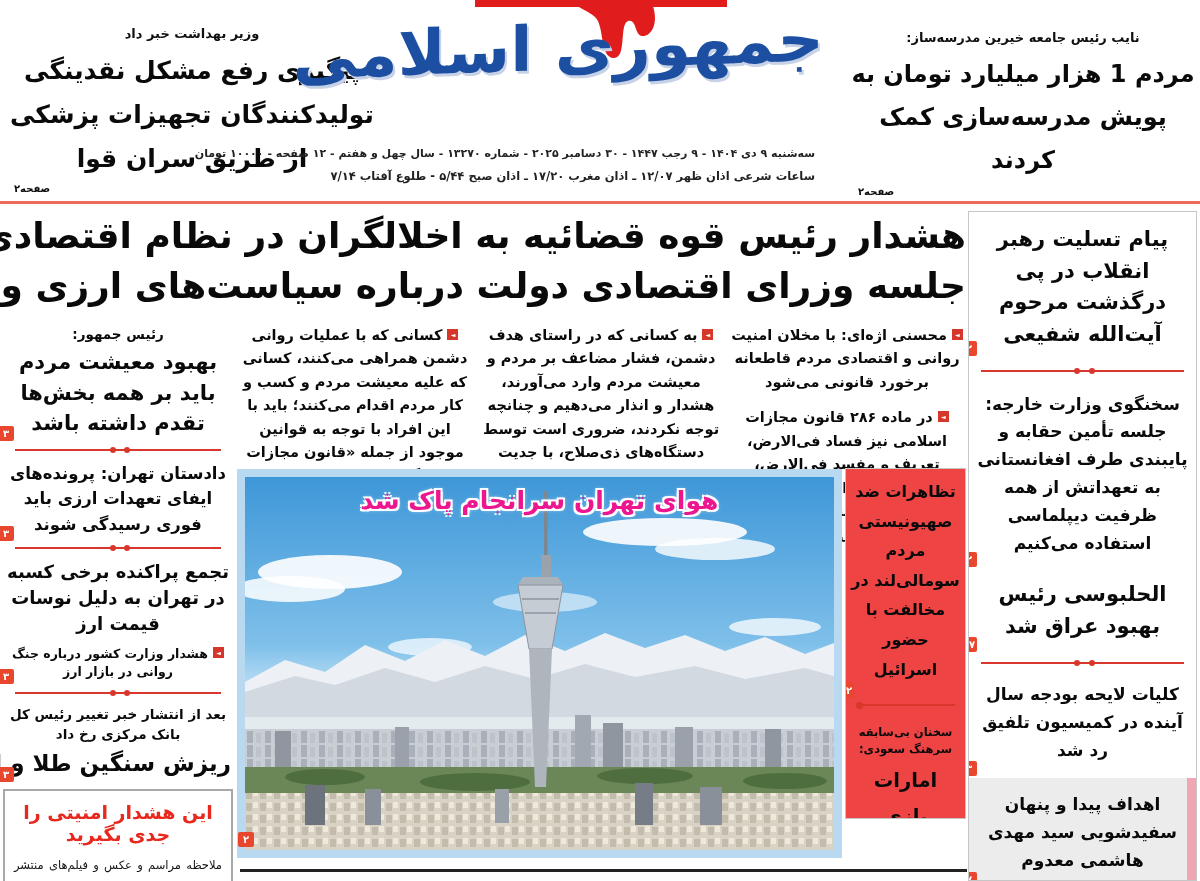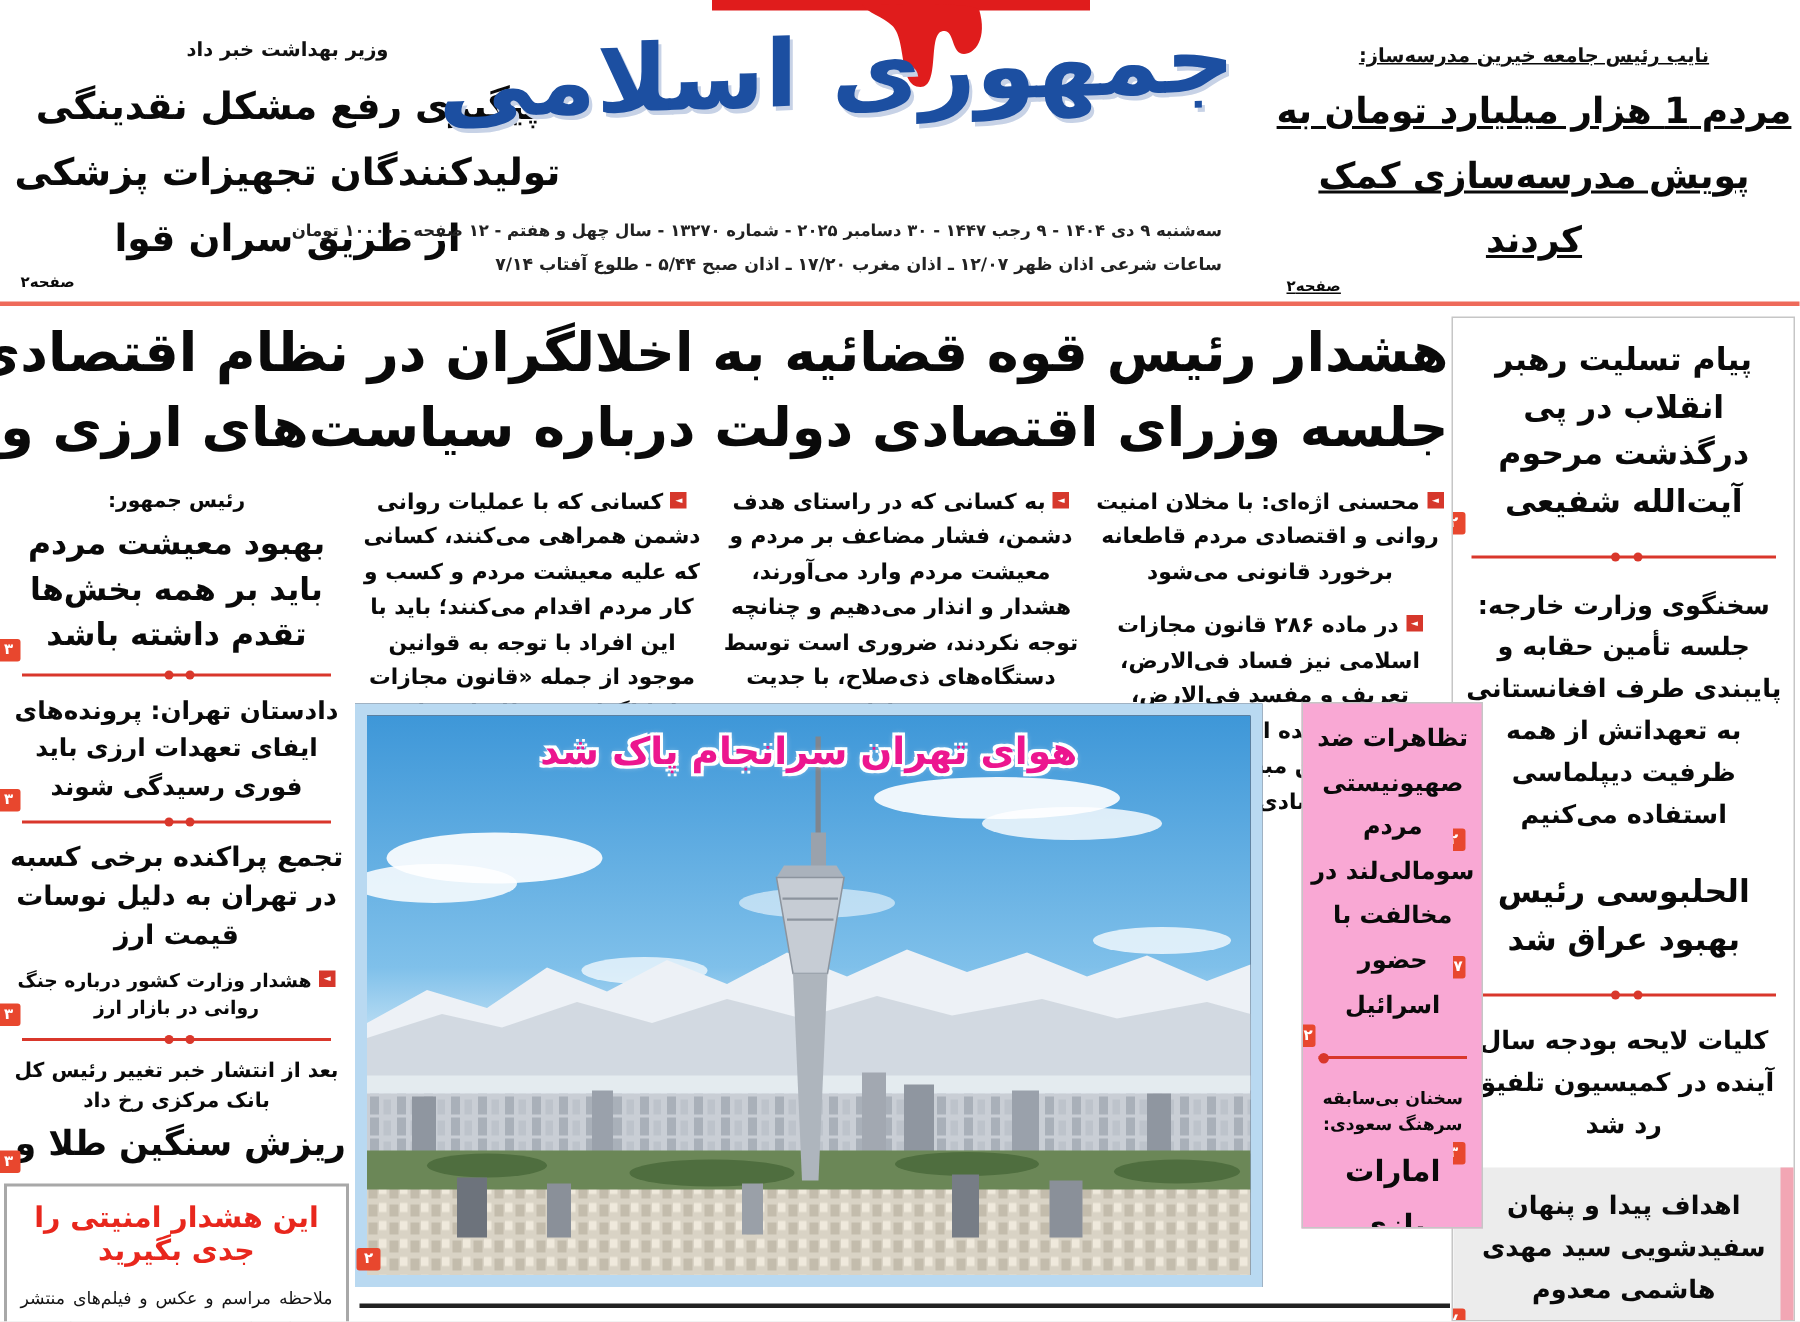--- a/index.html
+++ b/index.html
@@ -1,20 +1,20 @@
 <!DOCTYPE html>
 <html dir="rtl" lang="fa"><head>
 <meta charset="utf-8">
 <style>
   html,body{margin:0;padding:0;background:#e9e9e9;}
   .page{position:relative;width:1200px;height:881px;background:#fff;overflow:hidden;
         font-family:"DejaVu Sans",sans-serif;direction:rtl;color:#0a0a0a;margin:0 auto;}
   
   .tl-art{position:absolute;left:6px;top:26px;width:372px;text-align:center;}
-  .tr-art{position:absolute;left:850px;top:30px;width:346px;text-align:center;text-decoration:underline;}
+  .tr-art{position:absolute;left:850px;top:30px;width:346px;text-align:center;}
   .kicker{font-size:13px;font-weight:bold;color:#111;margin-bottom:8px;}
   .tl-art .hl{font-size:25px;font-weight:bold;line-height:1.75;}
   .tr-art .hl{font-size:24px;font-weight:bold;line-height:1.8;}
   .pageref{font-size:10px;font-weight:bold;text-align:left;margin:3px 8px 0;}
   .masthead{position:absolute;left:385px;top:0;width:430px;height:200px;text-align:center;}
   .blood{position:absolute;left:62px;top:0;width:300px;height:64px;z-index:1;}
   .logo{position:absolute;left:0;top:10px;width:100%;font-size:62px;font-weight:bold;color:#1c4fa1;
         z-index:2;transform:skewY(-2deg) scaleX(1.04);text-shadow:2px 3px 0 #c7d2e6;white-space:nowrap;}
   .dl1{position:absolute;top:147px;width:100%;font-size:11px;font-weight:bold;color:#222;white-space:nowrap;}
   .dl2{position:absolute;top:169px;width:100%;font-size:11.5px;font-weight:bold;color:#222;white-space:nowrap;}
@@ -50,29 +50,29 @@
   
   .right-rail{position:absolute;left:968px;top:211px;width:229px;height:670px;border:1.5px solid #c6c6c6;
               background:#fff;box-sizing:border-box;overflow:hidden;}
   .rr-sec{position:relative;text-align:center;padding:12px 7px 10px;}
   .rr-h-lg{font-size:21px;font-weight:bold;line-height:1.5;}
   .rr-h-md{font-size:17px;font-weight:bold;line-height:1.65;}
   .rr-k{font-size:17px;font-weight:bold;margin-bottom:3px;}
   .graybox{background:#ececec;position:relative;padding:12px 8px 14px;margin-top:4px;text-align:center;}
   .graybox::after{content:"";position:absolute;right:0;top:0;bottom:0;width:9px;background:#f2a6b4;}
   
-  .mid-rail{position:absolute;left:868px;top:468px;width:121px;height:351px;border:1.5px solid #c6c6c6;
-            background:#f9a8d4;box-sizing:border-box;text-align:center;overflow:hidden;}
+  .mid-rail{position:absolute;left:845px;top:468px;width:121px;height:351px;border:1.5px solid #c6c6c6;
+            background:#ef4444;box-sizing:border-box;text-align:center;overflow:hidden;}
   .mr-sec{position:relative;padding:8px 3px 10px;}
   .mr-h1{font-size:16px;font-weight:bold;line-height:1.85;}
   .mr-k{font-size:11.5px;font-weight:bold;line-height:1.5;}
   .mr-h2{font-size:19.5px;font-weight:bold;line-height:1.85;margin-top:4px;}
   
   .photo{position:absolute;left:237px;top:469px;width:605px;height:389px;border:8px solid #b9d9f1;
-         box-sizing:border-box;background:#0f172a;}
+         box-sizing:border-box;background:#e5e5e5;}
   .scene{display:block;width:100%;height:100%;}
   .caption{position:absolute;top:9px;left:0;width:100%;text-align:center;font-size:25px;font-weight:bold;color:#ec168f;
            text-shadow:-2px -2px 0 #fff,2px -2px 0 #fff,-2px 2px 0 #fff,2px 2px 0 #fff,0 0 5px #fff;}
   .photo .badge{left:-7px;bottom:3px;}
   .black-rule{position:absolute;left:240px;top:869px;width:727px;height:3px;background:#222;}
 </style>
 </head>
 <body>
 
 <div class="page">

